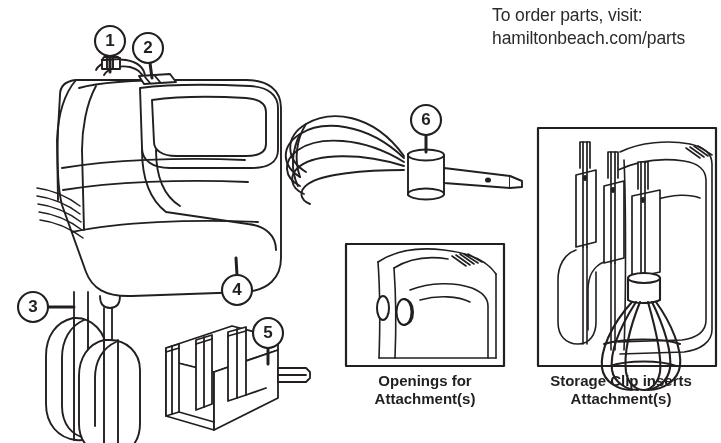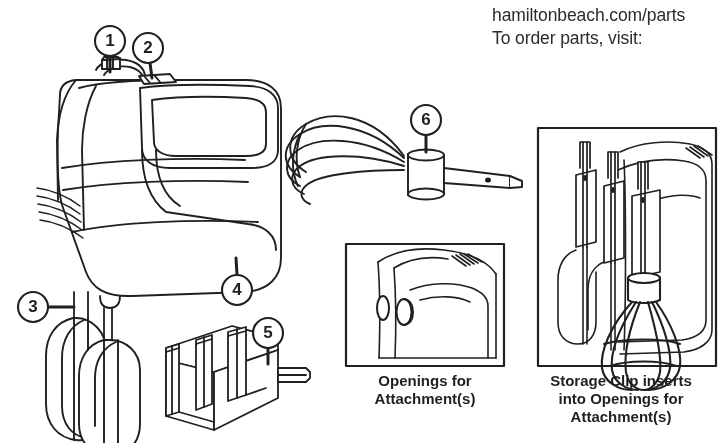--- a/index.html
+++ b/index.html
@@ -51,22 +51,22 @@
     width:30px;
     line-height:30px;
   }
 </style>
 </head>
 <body>
 
 <div class="page">
 
   <div class="order-text">
+    <div>To order parts, visit:</div>
     <div>hamiltonbeach.com/parts</div>
-    <div>To order parts, visit:</div>
   </div>
 
   <svg class="art" viewBox="0 0 721 443" xmlns="http://www.w3.org/2000/svg">
     <g fill="none" stroke="#231f20" stroke-linecap="round" stroke-linejoin="round">
 
       <g stroke-width="1.9">
 
         <path d="M60,95 C60,86 66,81 76,80 L246,80 C268,80 281,90 281,108
                  L281,258 C281,278 268,290 246,292
                  L132,296 C105,297 92,288 86,272
@@ -297,17 +297,16 @@
   <div class="callout-num" style="left:253px;top:318px;">5</div>
   <div class="callout-num" style="left:411px;top:105px;">6</div>
 
   <div class="caption" id="cap-openings">
     <div>Openings for</div>
     <div>Attachment(s)</div>
   </div>
 
   <div class="caption" id="cap-storage">
     <div>Storage Clip inserts</div>
-    <div>into Openings for</div>
     <div>Attachment(s)</div>
   </div>
 
 </div>
 
 </body></html>

